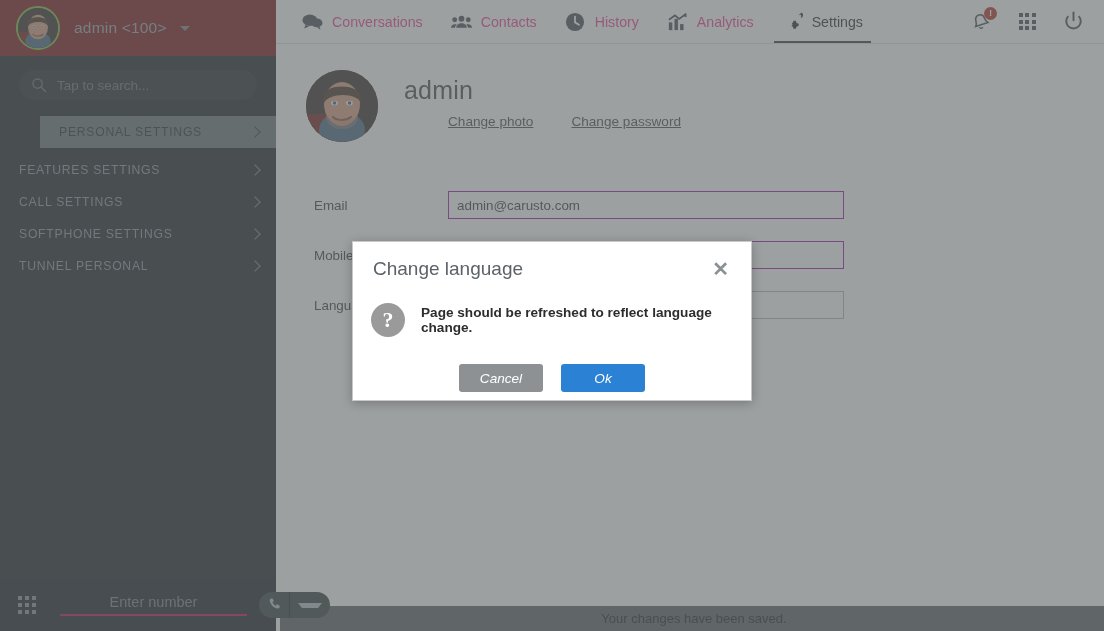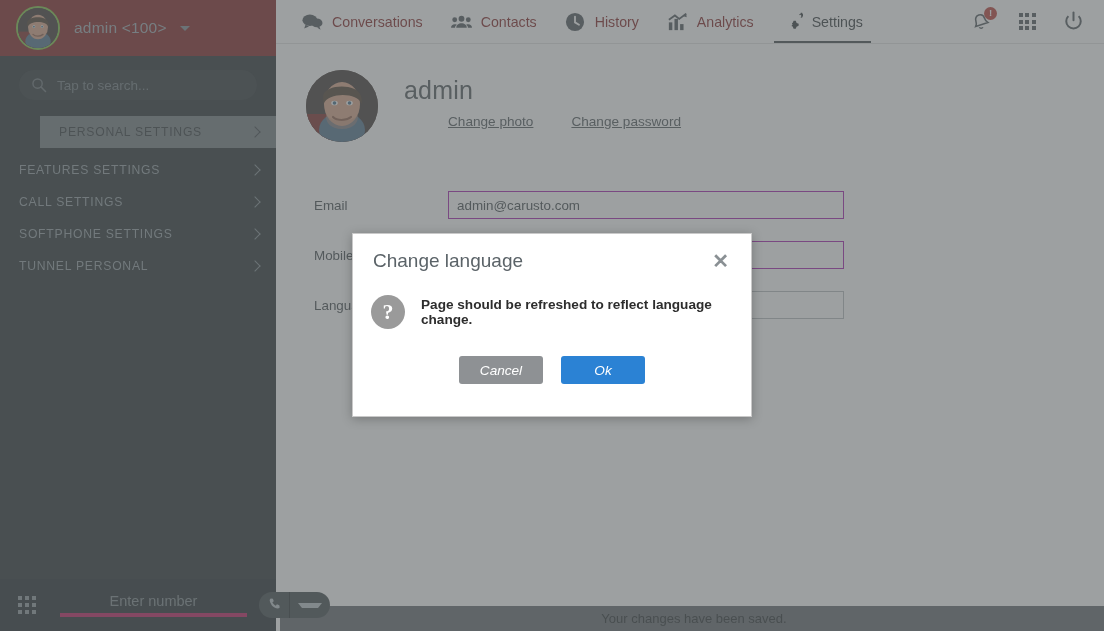--- a/index.html
+++ b/index.html
@@ -60,21 +60,21 @@
 
   .sb-footer {
     position: absolute; left: 0; bottom: 0; width: 276px; height: 52px;
     background: #1f272a; display: flex; align-items: center; padding: 0 14px;
   }
   .grid9 { width: 18px; height: 18px; display:grid; grid-template-columns: repeat(3,4px);
            grid-template-rows: repeat(3,4px); gap: 3px; flex:0 0 auto; margin-left:4px;}
   .grid9 i { background: #8c979c; display:block; width:4px; height:4px; }
   .dial-input {
     flex: 1; margin: 0 12px 0 24px; background: transparent; border: none;
-    border-bottom: 4px solid #be185d; outline: none; color: #22c55e;
+    border-bottom: 2px solid #be185d; outline: none; color: #22c55e;
     font-size: 14.5px; text-align: center; padding-bottom: 4px;
     font-family: "Liberation Sans", sans-serif;
   }
   .dial-input::placeholder { color: #7b868b; }
   .call-btn {
     display: flex; align-items: center; background: #3c4549; border-radius: 13px;
     height: 26px; flex: 0 0 auto;
   }
   .call-btn .ph { padding: 0 7px 0 9px; color:#b9c3c7; font-size: 13px; line-height:1; }
   .call-btn .sep { width:1px; height:26px; background:#242c2f; }
@@ -88,21 +88,21 @@
   .main {
     position: absolute; left: 276px; top: 0; width: 828px; height: 631px;
     background: #ffffff; z-index: 1;
   }
   .topbar {
     height: 44px; border-bottom: 1px solid #e3e3e3; display: flex;
     align-items: stretch; padding-left: 12px;
   }
   .tab {
     display: flex; align-items: center; gap: 9px; padding: 0 14px;
-    color: #7f1d1d; font-size: 14.2px; cursor: pointer; position: relative;
+    color: #ec4899; font-size: 14.2px; cursor: pointer; position: relative;
   }
   .tab.active { color: #2f3538; }
   .tab.active::after {
     content:""; position:absolute; left: 6px; right: 6px; bottom: 0;
     height: 2.5px; background: #3d4448;
   }
   .tab .ic { width: 21px; height: 21px; display:flex; align-items:center; justify-content:center; }
   .spacer { flex: 1; }
   .topright { display: flex; align-items: center; gap: 20px; padding: 0 18px 0 8px; }
   .tr-btn { width: 26px; height: 26px; display:flex; align-items:center; justify-content:center;
@@ -146,21 +146,21 @@
     position: absolute; left: 4px; bottom: 0; width: 828px; height: 25px;
     background: #5f6569; color: #23292c; font-size: 13px;
     display: flex; align-items: center; justify-content: center;
   }
 
   
   .overlay {
     position: absolute; inset: 0; background: rgba(97,101,104,.62); z-index: 5;
   }
   .modal {
-    position: absolute; left: 352px; top: 233px; width: 400px; height: 184px;
+    position: absolute; left: 352px; top: 241px; width: 400px; height: 160px;
     background: #fff; z-index: 6; border: 1px solid #c9c9c9;
     box-shadow: 0 2px 10px rgba(0,0,0,.25);
   }
   .m-head {
     height: 54px; display: flex; align-items: center; justify-content: space-between;
     padding: 0 20px 0 20px;
   }
   .m-title { font-size: 19px; color: #5b6368; font-weight: normal; }
   .m-close {
     font-size: 20px; color: #8a9094; cursor: pointer; line-height: 1;

